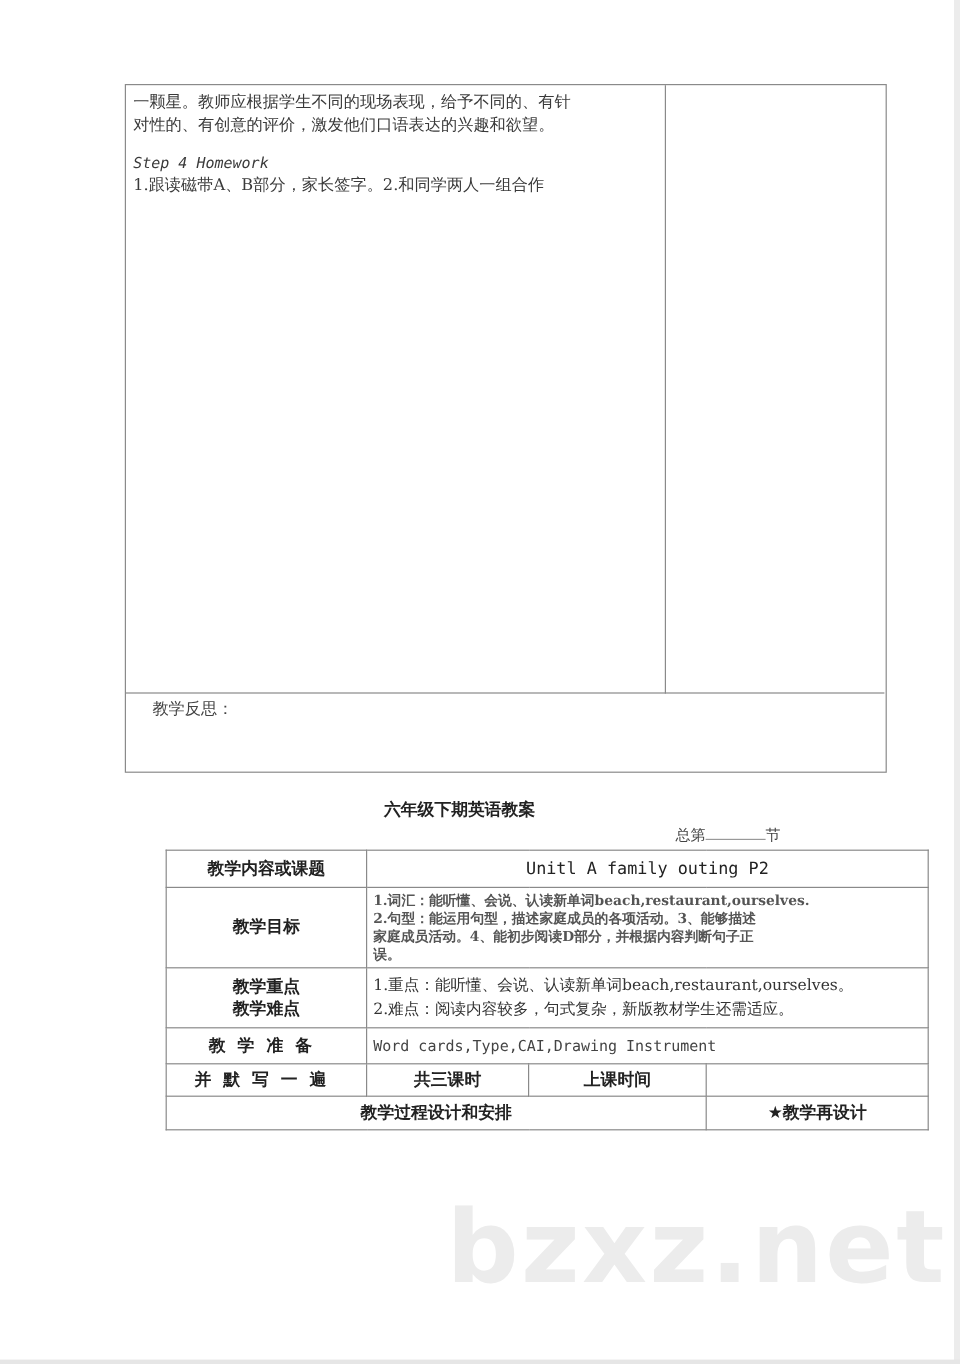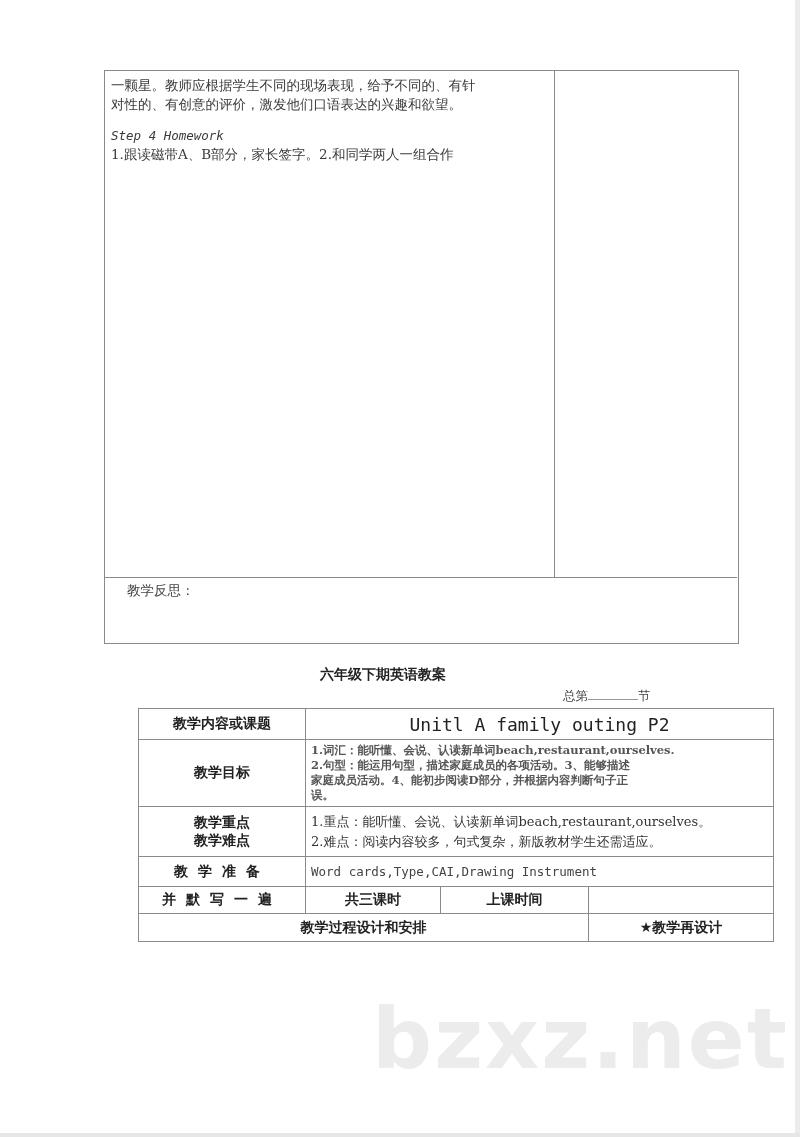--- a/index.html
+++ b/index.html
@@ -19,21 +19,21 @@
 
   
   .doc-title { position: absolute; left: 320px; top: 666px; font-family: "DejaVu Sans", "Liberation Sans", sans-serif; font-weight: bold; font-size: 14px; color: #222; }
   .lesson-count { position: absolute; left: 563px; top: 688px; font-size: 12.5px; color: #444; }
   .lesson-count .blank { display: inline-block; width: 50px; border-bottom: 1px solid #999; height: 10px; }
 
   
   .t2 { position: absolute; left: 104px; top: 708px; width: 635px; border-collapse: collapse; table-layout: fixed; margin-left: 34px; }
   .t2 td { border: 1.5px solid #8a8a8a; vertical-align: middle; }
   .lbl { font-family: "DejaVu Sans", "Liberation Sans", sans-serif; font-weight: bold; font-size: 14px; text-align: center; color: #222; }
-  .title-cell { font-family: "DejaVu Sans Mono", "Liberation Mono", monospace; font-size: 18px; text-align: center; color: #222; }
+  .title-cell { font-family: "DejaVu Sans Mono", "Liberation Mono", monospace; font-size: 14px; text-align: center; color: #222; }
   .goals { font-size: 11.5px; line-height: 15px; padding: 1px 5px; color: #555; font-weight: bold; }
   .keys { font-size: 13px; line-height: 20px; padding: 1px 5px; color: #333; }
   .prep { font-family: "DejaVu Sans Mono", "Liberation Mono", monospace; font-size: 12.5px; padding: 0 5px; color: #444; }
   .spaced { letter-spacing: 10px; text-align: center; }
 
   
   .watermark { position: absolute; left: 372px; top: 990px; font-family: "DejaVu Sans", "Liberation Sans", sans-serif; font-weight: bold; font-size: 84px; color: #ececec; letter-spacing: 2px; }
 </style>
 </head>
 <body>

